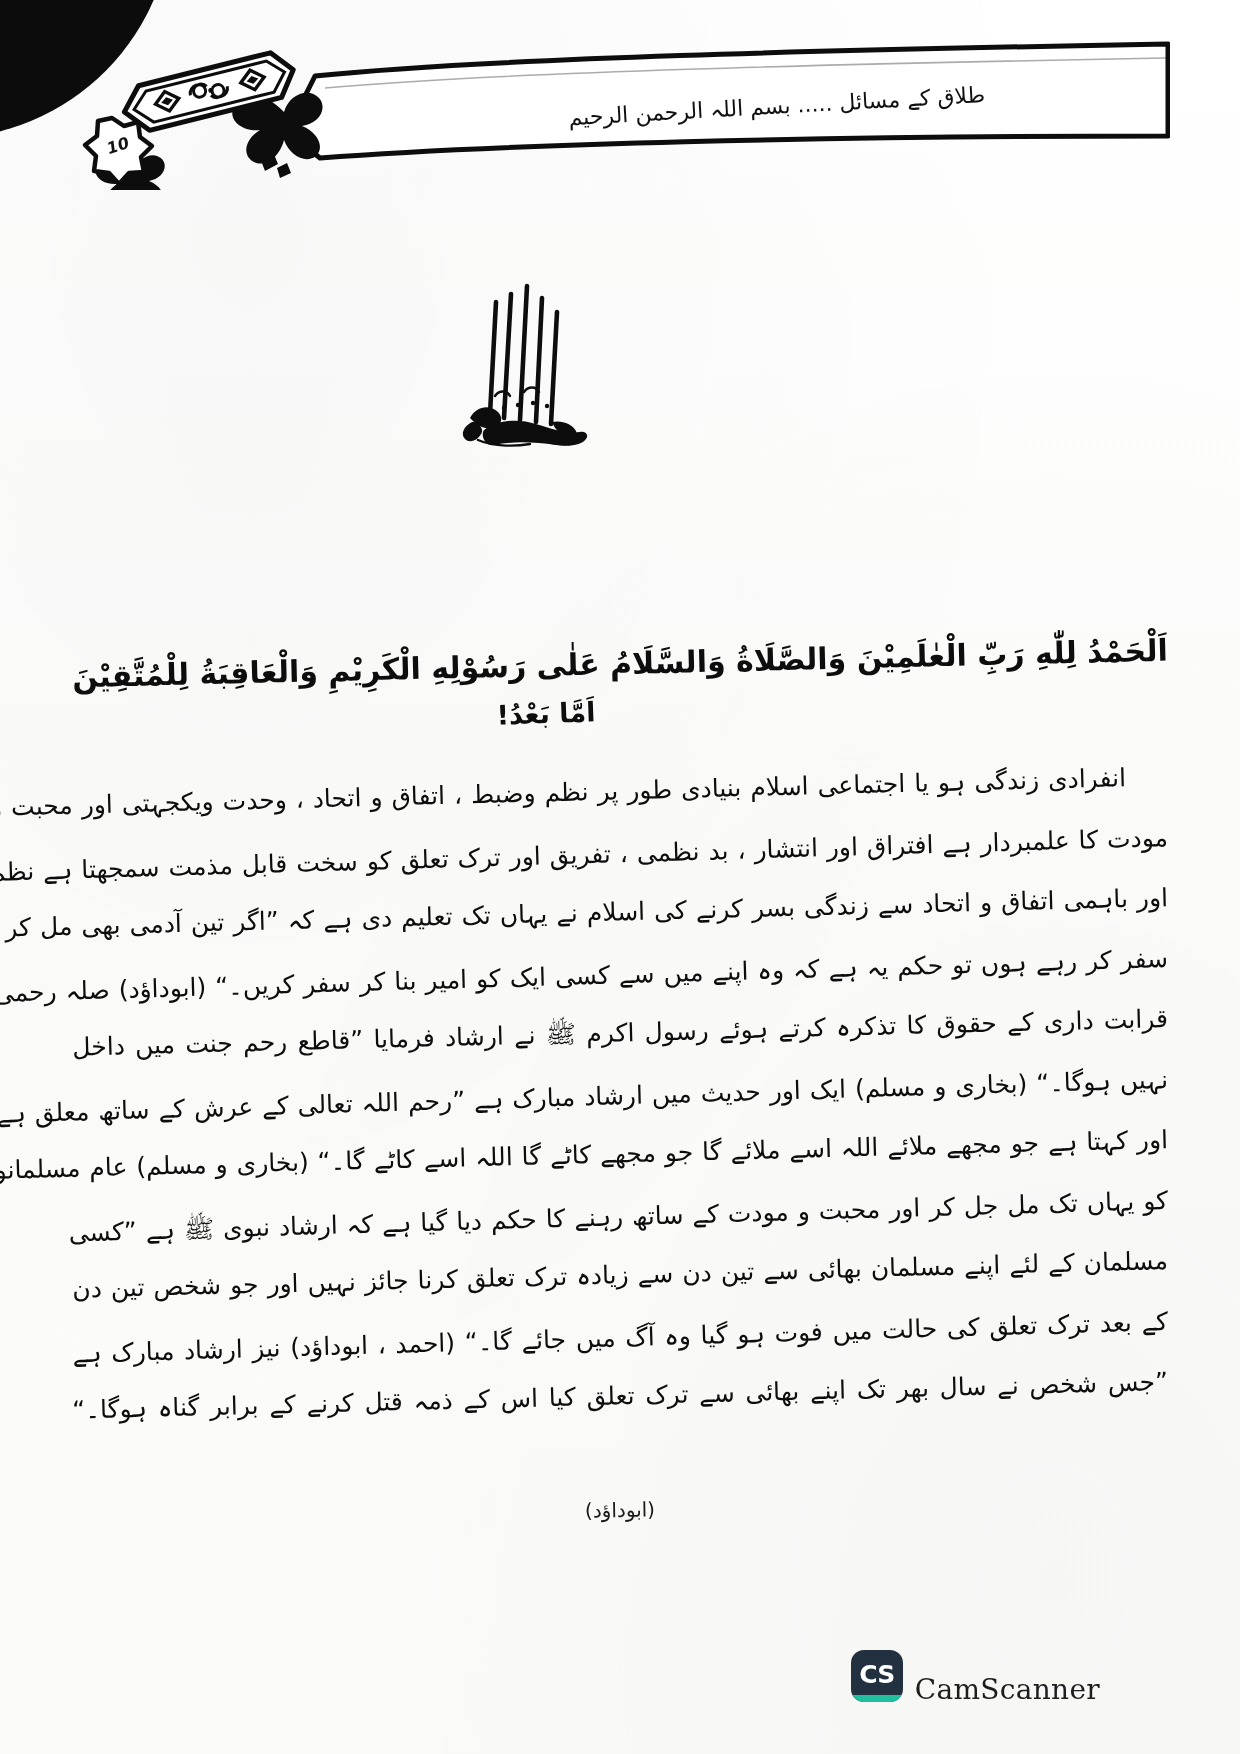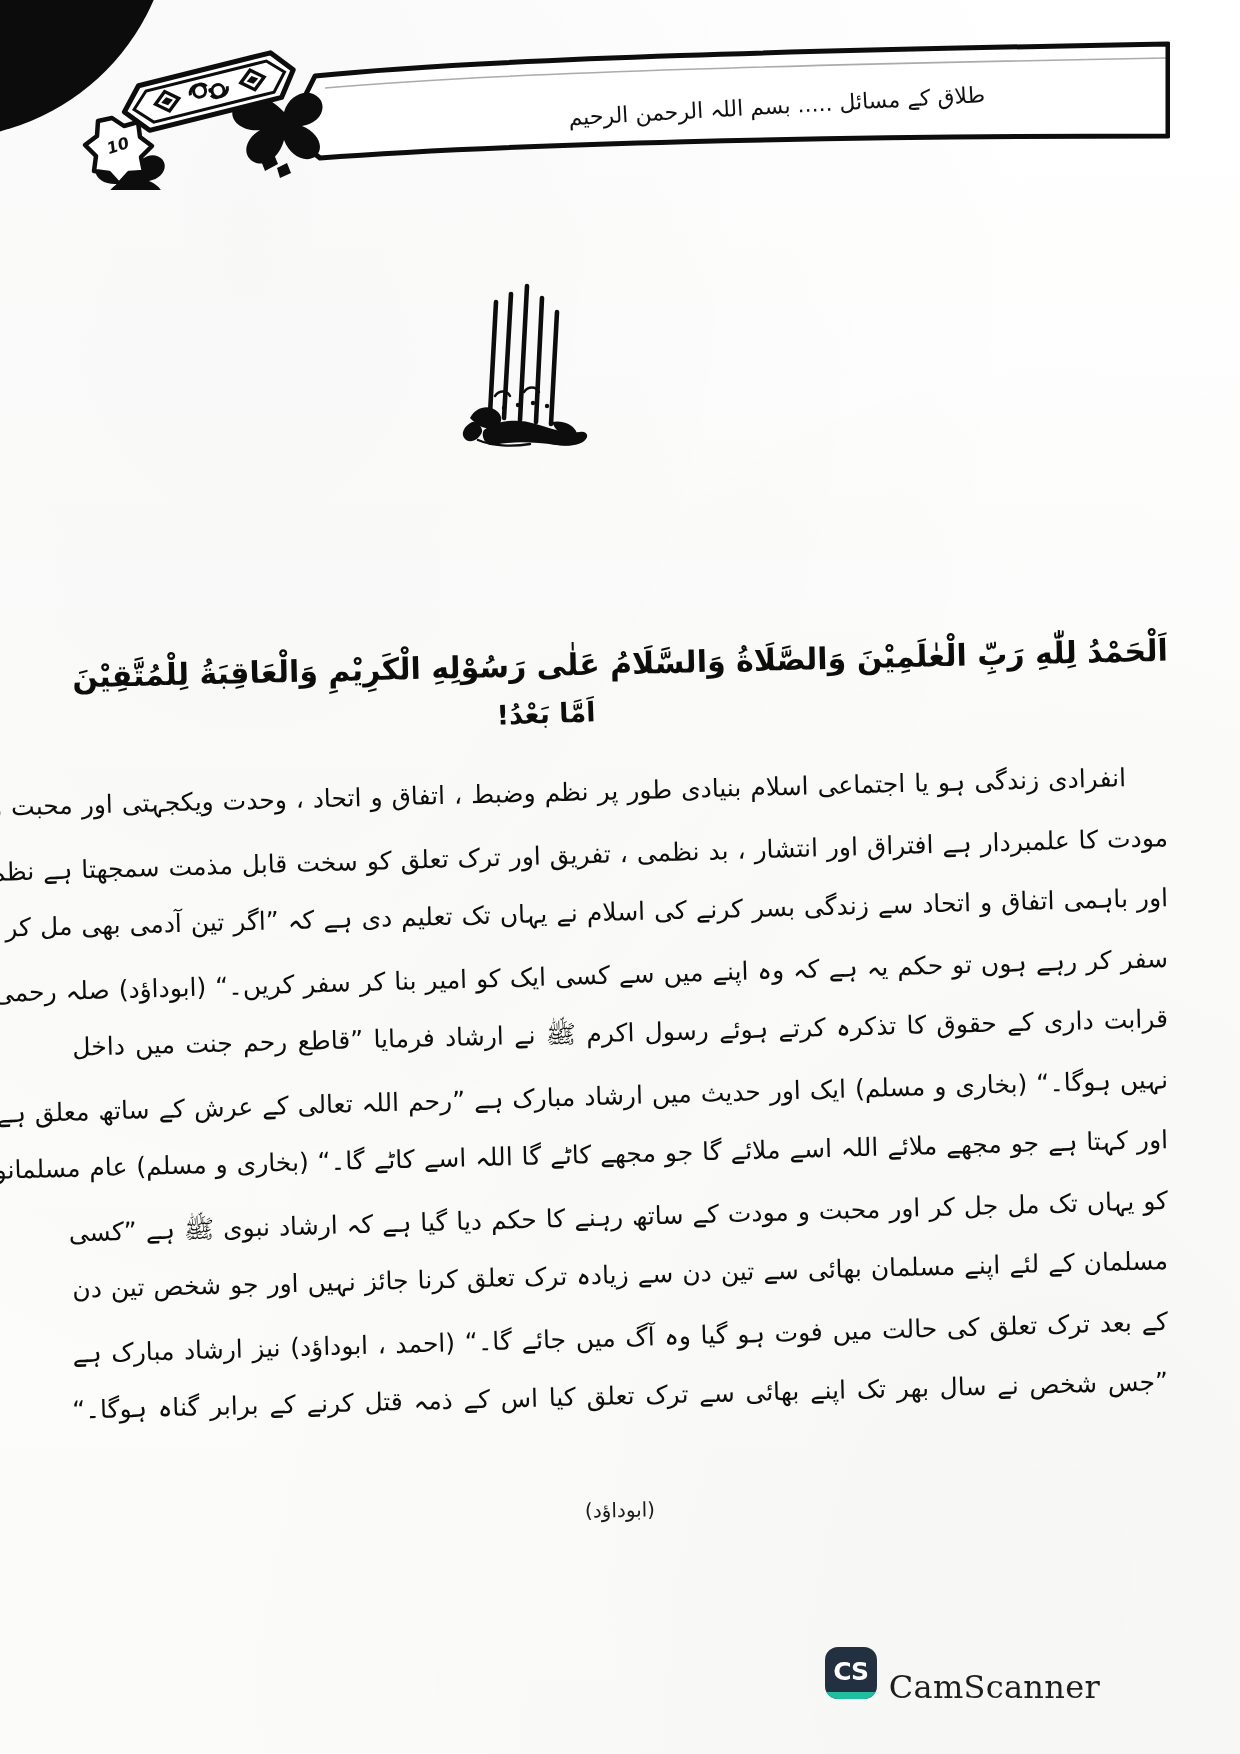--- a/index.html
+++ b/index.html
@@ -210,21 +210,21 @@
   #cs-logo .cs-bar {
     position: absolute;
     left: 0;
     right: 0;
     bottom: 0;
     height: 7px;
     background: #1fbfa0;
   }
   #cs-wordmark {
     font-family: "DejaVu Serif", "Liberation Serif", serif;
-    font-size: 32px;
+    font-size: 28px;
     color: #1d1d1d;
     letter-spacing: .3px;
     margin-top: 28px;
   }
 </style>
 </head>
 <body>
 
 <div id="page">
 

